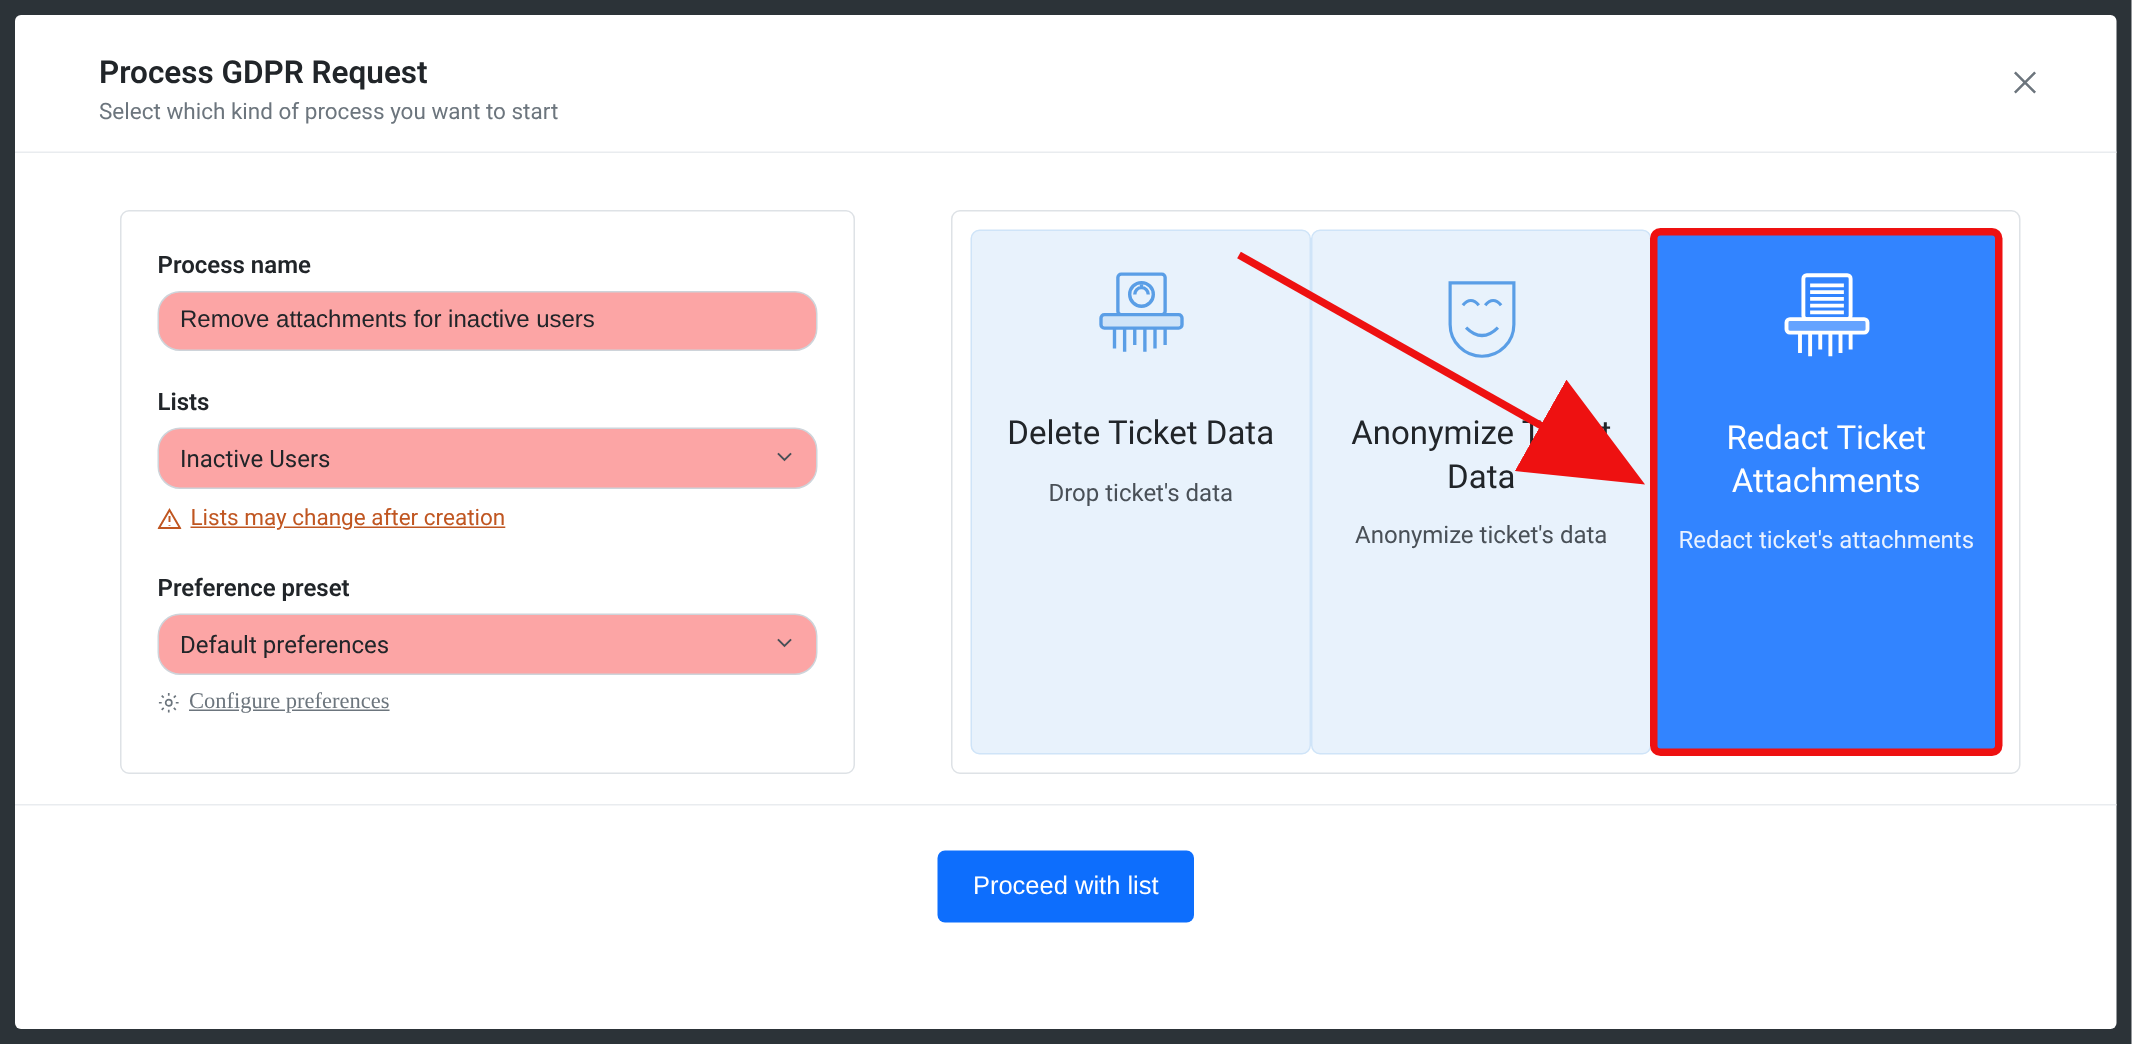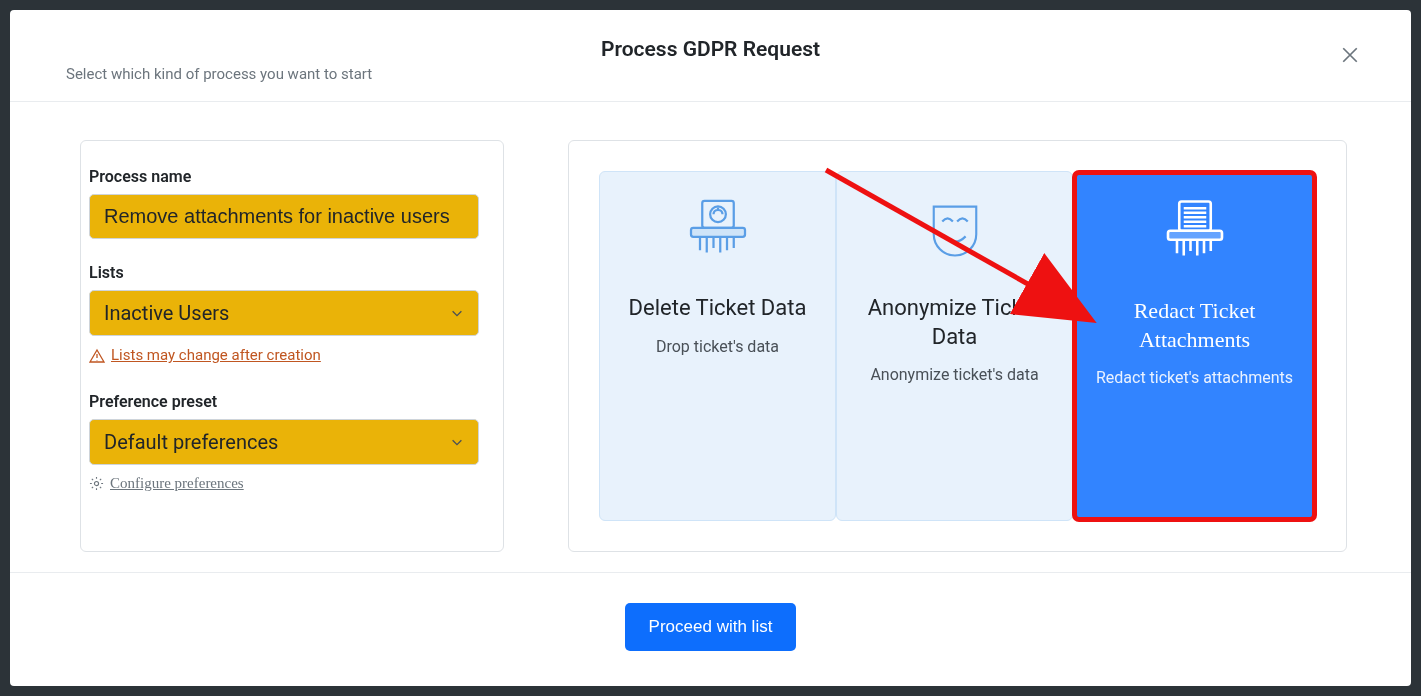--- a/index.html
+++ b/index.html
@@ -17,59 +17,59 @@
       height: 100%;
       border-radius: 4px;
       display: flex;
       flex-direction: column;
     }
     .modal-header {
       padding: 26px 56px 18px 56px;
       border-bottom: 1px solid #e9ecef;
       position: relative;
     }
-    .modal-title { font-size: 21px; font-weight: 600; color: #212529; line-height: 1.3; text-align: center; }
+    .modal-title { font-size: 21px; font-weight: 600; color: #212529; line-height: 1.3; }
     .modal-subtitle { font-size: 15px; color: #6c757d; margin-top: 2px; }
     .close-btn {
       position: absolute;
       right: 48px;
       top: 36px;
       width: 22px; height: 22px;
       cursor: pointer;
       color: #6c757d;
     }
     .modal-body {
       display: flex;
       gap: 32px;
       padding: 38px 64px 0 70px;
     }
     .panel {
       border: 1px solid #dee2e6;
       border-radius: 6px;
       background: #fff;
     }
     .left-panel {
-      width: 424px;
-      padding: 26px 24px 30px 8px;
+      width: 490px;
+      padding: 26px 24px 30px 24px;
     }
     .right-panel {
       flex: 1;
-      padding: 30px;
+      padding: 12px;
       display: flex;
       margin-left: 32px;
     }
     .form-label { font-size: 16px; font-weight: 600; color: #212529; margin-bottom: 8px; display: block; }
     .form-input, .form-select {
       width: 100%;
       border: 1px solid #ced4da;
-      border-radius: 5px;
+      border-radius: 15px;
       padding: 10px 14px;
-      font-size: 20px;
+      font-size: 16px;
       color: #212529;
-      background: #eab308;
+      background: #fca5a5;
       display: flex;
       align-items: center;
       justify-content: space-between;
     }
     .form-select { cursor: pointer; }
     .chev { color: #495057; }
     .sect { margin-bottom: 24px; }
     .warn-link { color: #c05621; font-size: 15px; display: inline-flex; align-items: flex-end; gap: 6px; margin-top: 10px; text-decoration: underline; cursor: pointer; }
     .warn-link .ico { text-decoration: none; display:inline-flex;}
     .cfg-link { color: #6c757d; font-size: 15px; display: inline-flex; align-items: center; gap: 6px; margin-top: 10px; text-decoration: underline; cursor: pointer; font-family: Liberation Serif, serif; }
@@ -89,21 +89,21 @@
       min-height: 350px;
     }
     .card-icon { height: 72px; display:flex; align-items:center; justify-content:center; margin-bottom: 28px; margin-top: 4px;}
     .card-title { font-size: 22px; color: #212529; line-height: 1.3; margin-bottom: 14px; padding: 0 6px;}
     .card-desc { font-size: 16px; color: #495057; }
     .card.selected {
       background: #3284ff;
       border: 4px solid #e11;
       box-shadow: 0 0 0 1px #e11;
     }
-    .card.selected .card-title { color: #fff; font-size: 22px; font-family: Liberation Serif, serif;}
+    .card.selected .card-title { color: #fff; font-size: 22px;}
     .card.selected .card-desc { color: #eaf2ff; }
 
     .modal-footer {
       border-top: 1px solid #e9ecef;
       margin-top: 20px;
       padding: 30px 0;
       text-align: center;
     }
     .proceed-btn {
       background: #0d6efd;

